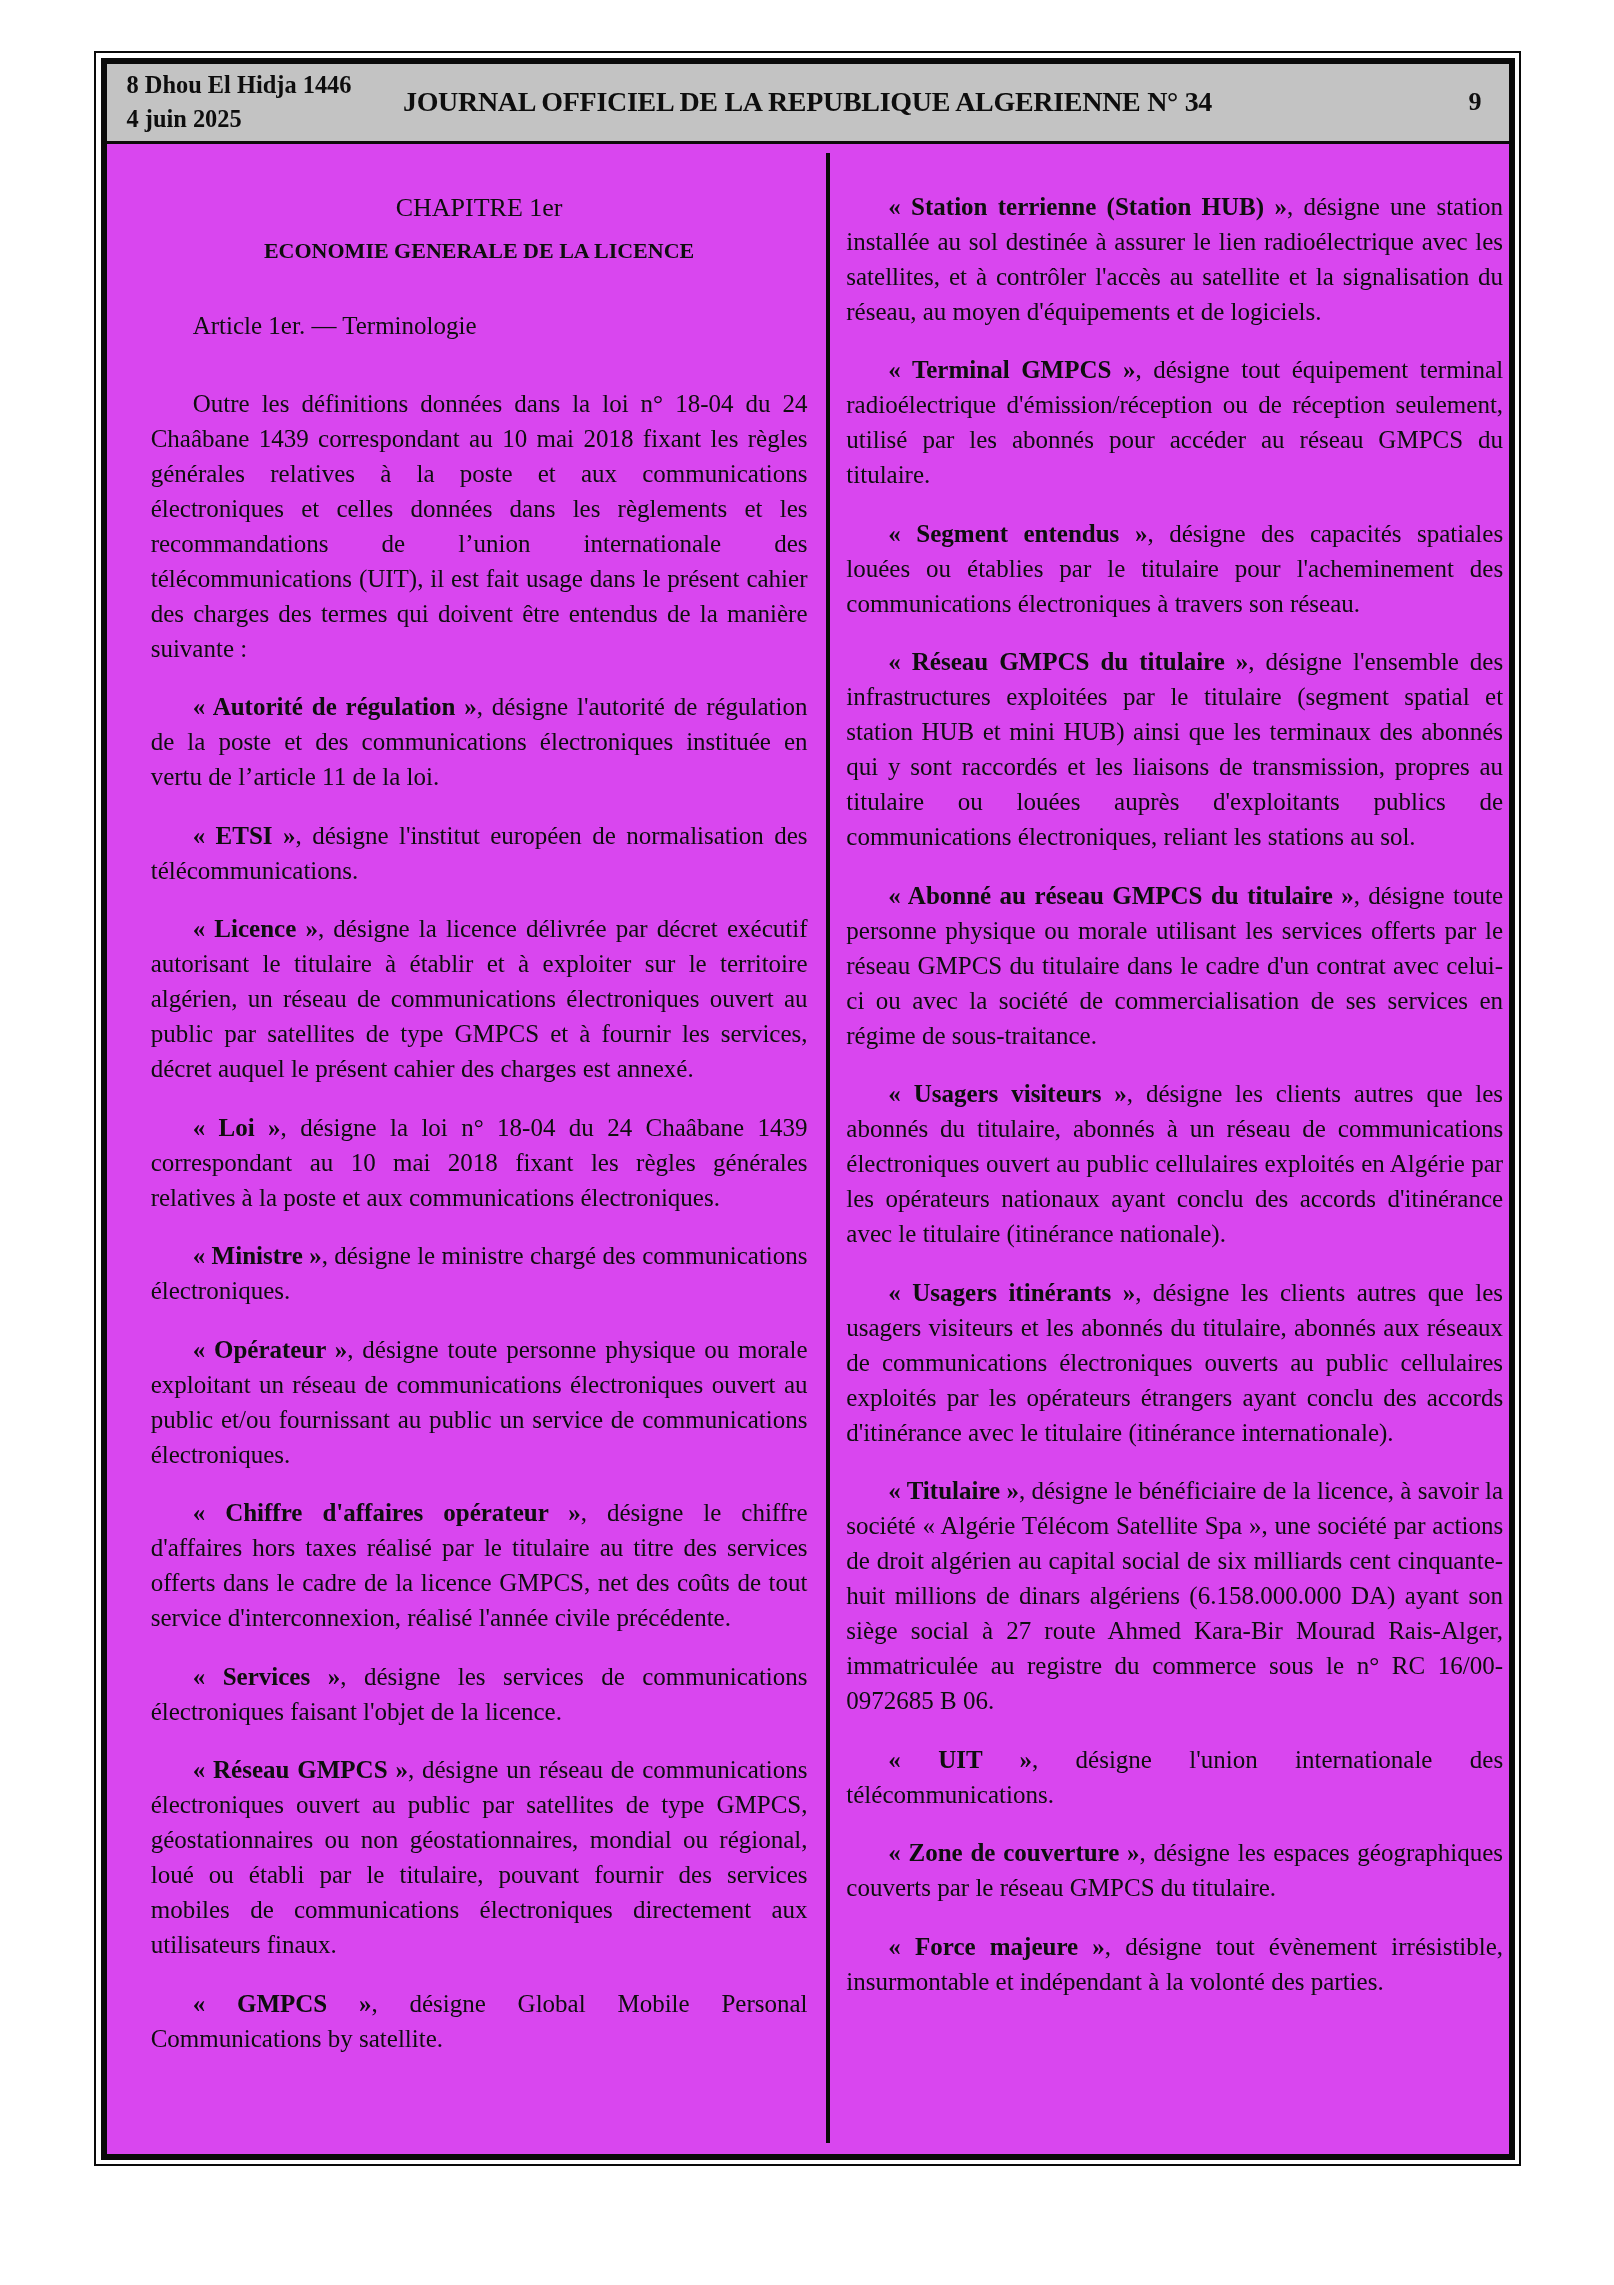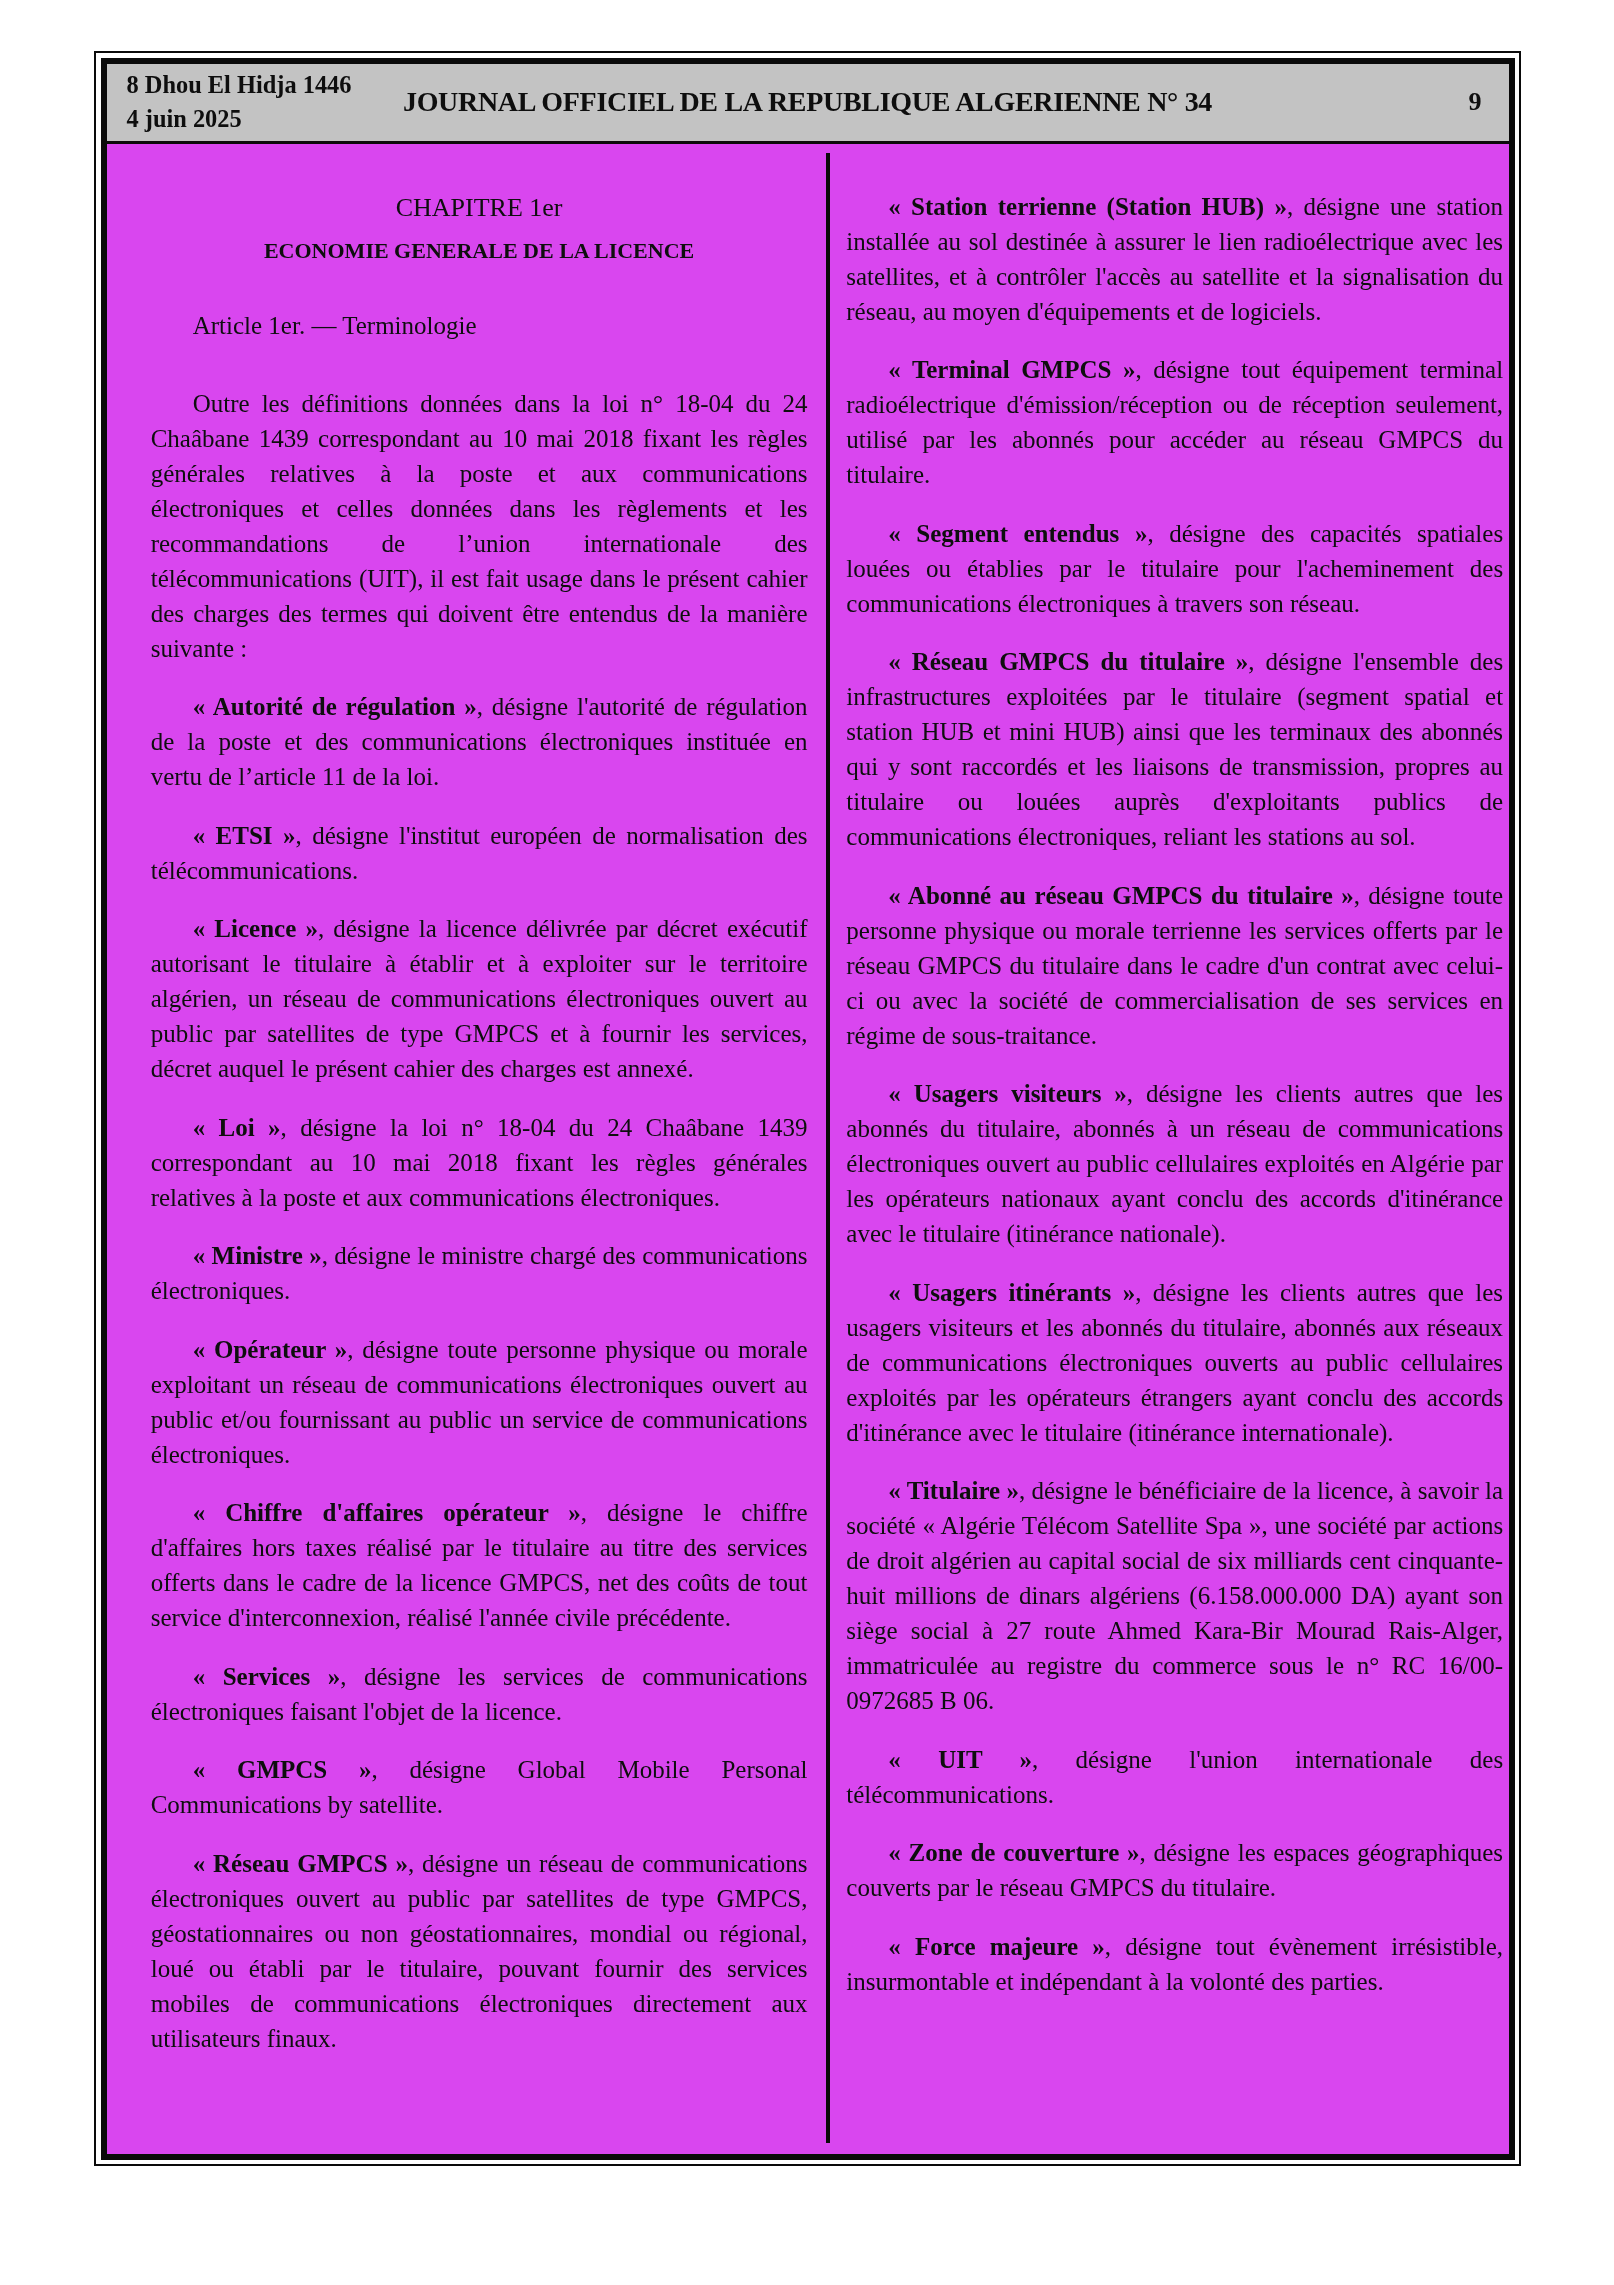--- a/index.html
+++ b/index.html
@@ -133,32 +133,32 @@
           <p class="para">Outre les définitions données dans la loi n° 18-04 du 24 Chaâbane 1439 correspondant au 10 mai 2018 fixant les règles générales relatives à la poste et aux communications électroniques et celles données dans les règlements et les recommandations de l’union internationale des télécommunications (UIT), il est fait usage dans le présent cahier des charges des termes qui doivent être entendus de la manière suivante :</p>
 
           <p class="para"><span class="term">« Autorité de régulation »</span><span>, désigne l'autorité de régulation de la poste et des communications électroniques instituée en vertu de l’article 11 de la loi.</span></p>
           <p class="para"><span class="term">« ETSI »</span><span>, désigne l'institut européen de normalisation des télécommunications.</span></p>
           <p class="para"><span class="term">« Licence »</span><span>, désigne la licence délivrée par décret exécutif autorisant le titulaire à établir et à exploiter sur le territoire algérien, un réseau de communications électroniques ouvert au public par satellites de type GMPCS et à fournir les services, décret auquel le présent cahier des charges est annexé.</span></p>
           <p class="para"><span class="term">« Loi »</span><span>, désigne la loi n° 18-04 du 24 Chaâbane 1439 correspondant au 10 mai 2018 fixant les règles générales relatives à la poste et aux communications électroniques.</span></p>
           <p class="para"><span class="term">« Ministre »</span><span>, désigne le ministre chargé des communications électroniques.</span></p>
           <p class="para"><span class="term">« Opérateur »</span><span>, désigne toute personne physique ou morale exploitant un réseau de communications électroniques ouvert au public et/ou fournissant au public un service de communications électroniques.</span></p>
           <p class="para"><span class="term">« Chiffre d'affaires opérateur »</span><span>, désigne le chiffre d'affaires hors taxes réalisé par le titulaire au titre des services offerts dans le cadre de la licence GMPCS, net des coûts de tout service d'interconnexion, réalisé l'année civile précédente.</span></p>
           <p class="para"><span class="term">« Services »</span><span>, désigne les services de communications électroniques faisant l'objet de la licence.</span></p>
+          <p class="para"><span class="term">« Réseau GMPCS »</span><span>, désigne un réseau de communications électroniques ouvert au public par satellites de type GMPCS, géostationnaires ou non géostationnaires, mondial ou régional, loué ou établi par le titulaire, pouvant fournir des services mobiles de communications électroniques directement aux utilisateurs finaux.</span></p>
           <p class="para"><span class="term">« GMPCS »</span><span>, désigne Global Mobile Personal Communications by satellite.</span></p>
-          <p class="para"><span class="term">« Réseau GMPCS »</span><span>, désigne un réseau de communications électroniques ouvert au public par satellites de type GMPCS, géostationnaires ou non géostationnaires, mondial ou régional, loué ou établi par le titulaire, pouvant fournir des services mobiles de communications électroniques directement aux utilisateurs finaux.</span></p>
         </div>
 
         <div class="divider"></div>
 
         <div class="col col-right">
           <p class="para"><span class="term">« Station terrienne (Station HUB) »</span><span>, désigne une station installée au sol destinée à assurer le lien radioélectrique avec les satellites, et à contrôler l'accès au satellite et la signalisation du réseau, au moyen d'équipements et de logiciels.</span></p>
           <p class="para"><span class="term">« Terminal GMPCS »</span><span>, désigne tout équipement terminal radioélectrique d'émission/réception ou de réception seulement, utilisé par les abonnés pour accéder au réseau GMPCS du titulaire.</span></p>
           <p class="para"><span class="term">« Segment entendus »</span><span>, désigne des capacités spatiales louées ou établies par le titulaire pour l'acheminement des communications électroniques à travers son réseau.</span></p>
           <p class="para"><span class="term">« Réseau GMPCS du titulaire »</span><span>, désigne l'ensemble des infrastructures exploitées par le titulaire (segment spatial et station HUB et mini HUB) ainsi que les terminaux des abonnés qui y sont raccordés et les liaisons de transmission, propres au titulaire ou louées auprès d'exploitants publics de communications électroniques, reliant les stations au sol.</span></p>
-          <p class="para"><span class="term">« Abonné au réseau GMPCS du titulaire »</span><span>, désigne toute personne physique ou morale terrienne les services offerts par le réseau GMPCS du titulaire dans le cadre d'un contrat avec celui-ci ou avec la société de commercialisation de ses services en régime de sous-traitance.</span></p>
+          <p class="para"><span class="term">« Abonné au réseau GMPCS du titulaire »</span><span>, désigne toute personne physique ou morale utilisant les services offerts par le réseau GMPCS du titulaire dans le cadre d'un contrat avec celui-ci ou avec la société de commercialisation de ses services en régime de sous-traitance.</span></p>
           <p class="para"><span class="term">« Usagers visiteurs »</span><span>, désigne les clients autres que les abonnés du titulaire, abonnés à un réseau de communications électroniques ouvert au public cellulaires exploités en Algérie par les opérateurs nationaux ayant conclu des accords d'itinérance avec le titulaire (itinérance nationale).</span></p>
           <p class="para"><span class="term">« Usagers itinérants »</span><span>, désigne les clients autres que les usagers visiteurs et les abonnés du titulaire, abonnés aux réseaux de communications électroniques ouverts au public cellulaires exploités par les opérateurs étrangers ayant conclu des accords d'itinérance avec le titulaire (itinérance internationale).</span></p>
           <p class="para"><span class="term">« Titulaire »</span><span>, désigne le bénéficiaire de la licence, à savoir la société « Algérie Télécom Satellite Spa », une société par actions de droit algérien au capital social de six milliards cent cinquante-huit millions de dinars algériens (6.158.000.000 DA) ayant son siège social à 27 route Ahmed Kara-Bir Mourad Rais-Alger, immatriculée au registre du commerce sous le n° RC 16/00-0972685 B 06.</span></p>
           <p class="para"><span class="term">« UIT »</span><span>, désigne l'union internationale des télécommunications.</span></p>
           <p class="para"><span class="term">« Zone de couverture »</span><span>, désigne les espaces géographiques couverts par le réseau GMPCS du titulaire.</span></p>
           <p class="para"><span class="term">« Force majeure »</span><span>, désigne tout évènement irrésistible, insurmontable et indépendant à la volonté des parties.</span></p>
         </div>
 
       </div>
     </div>

